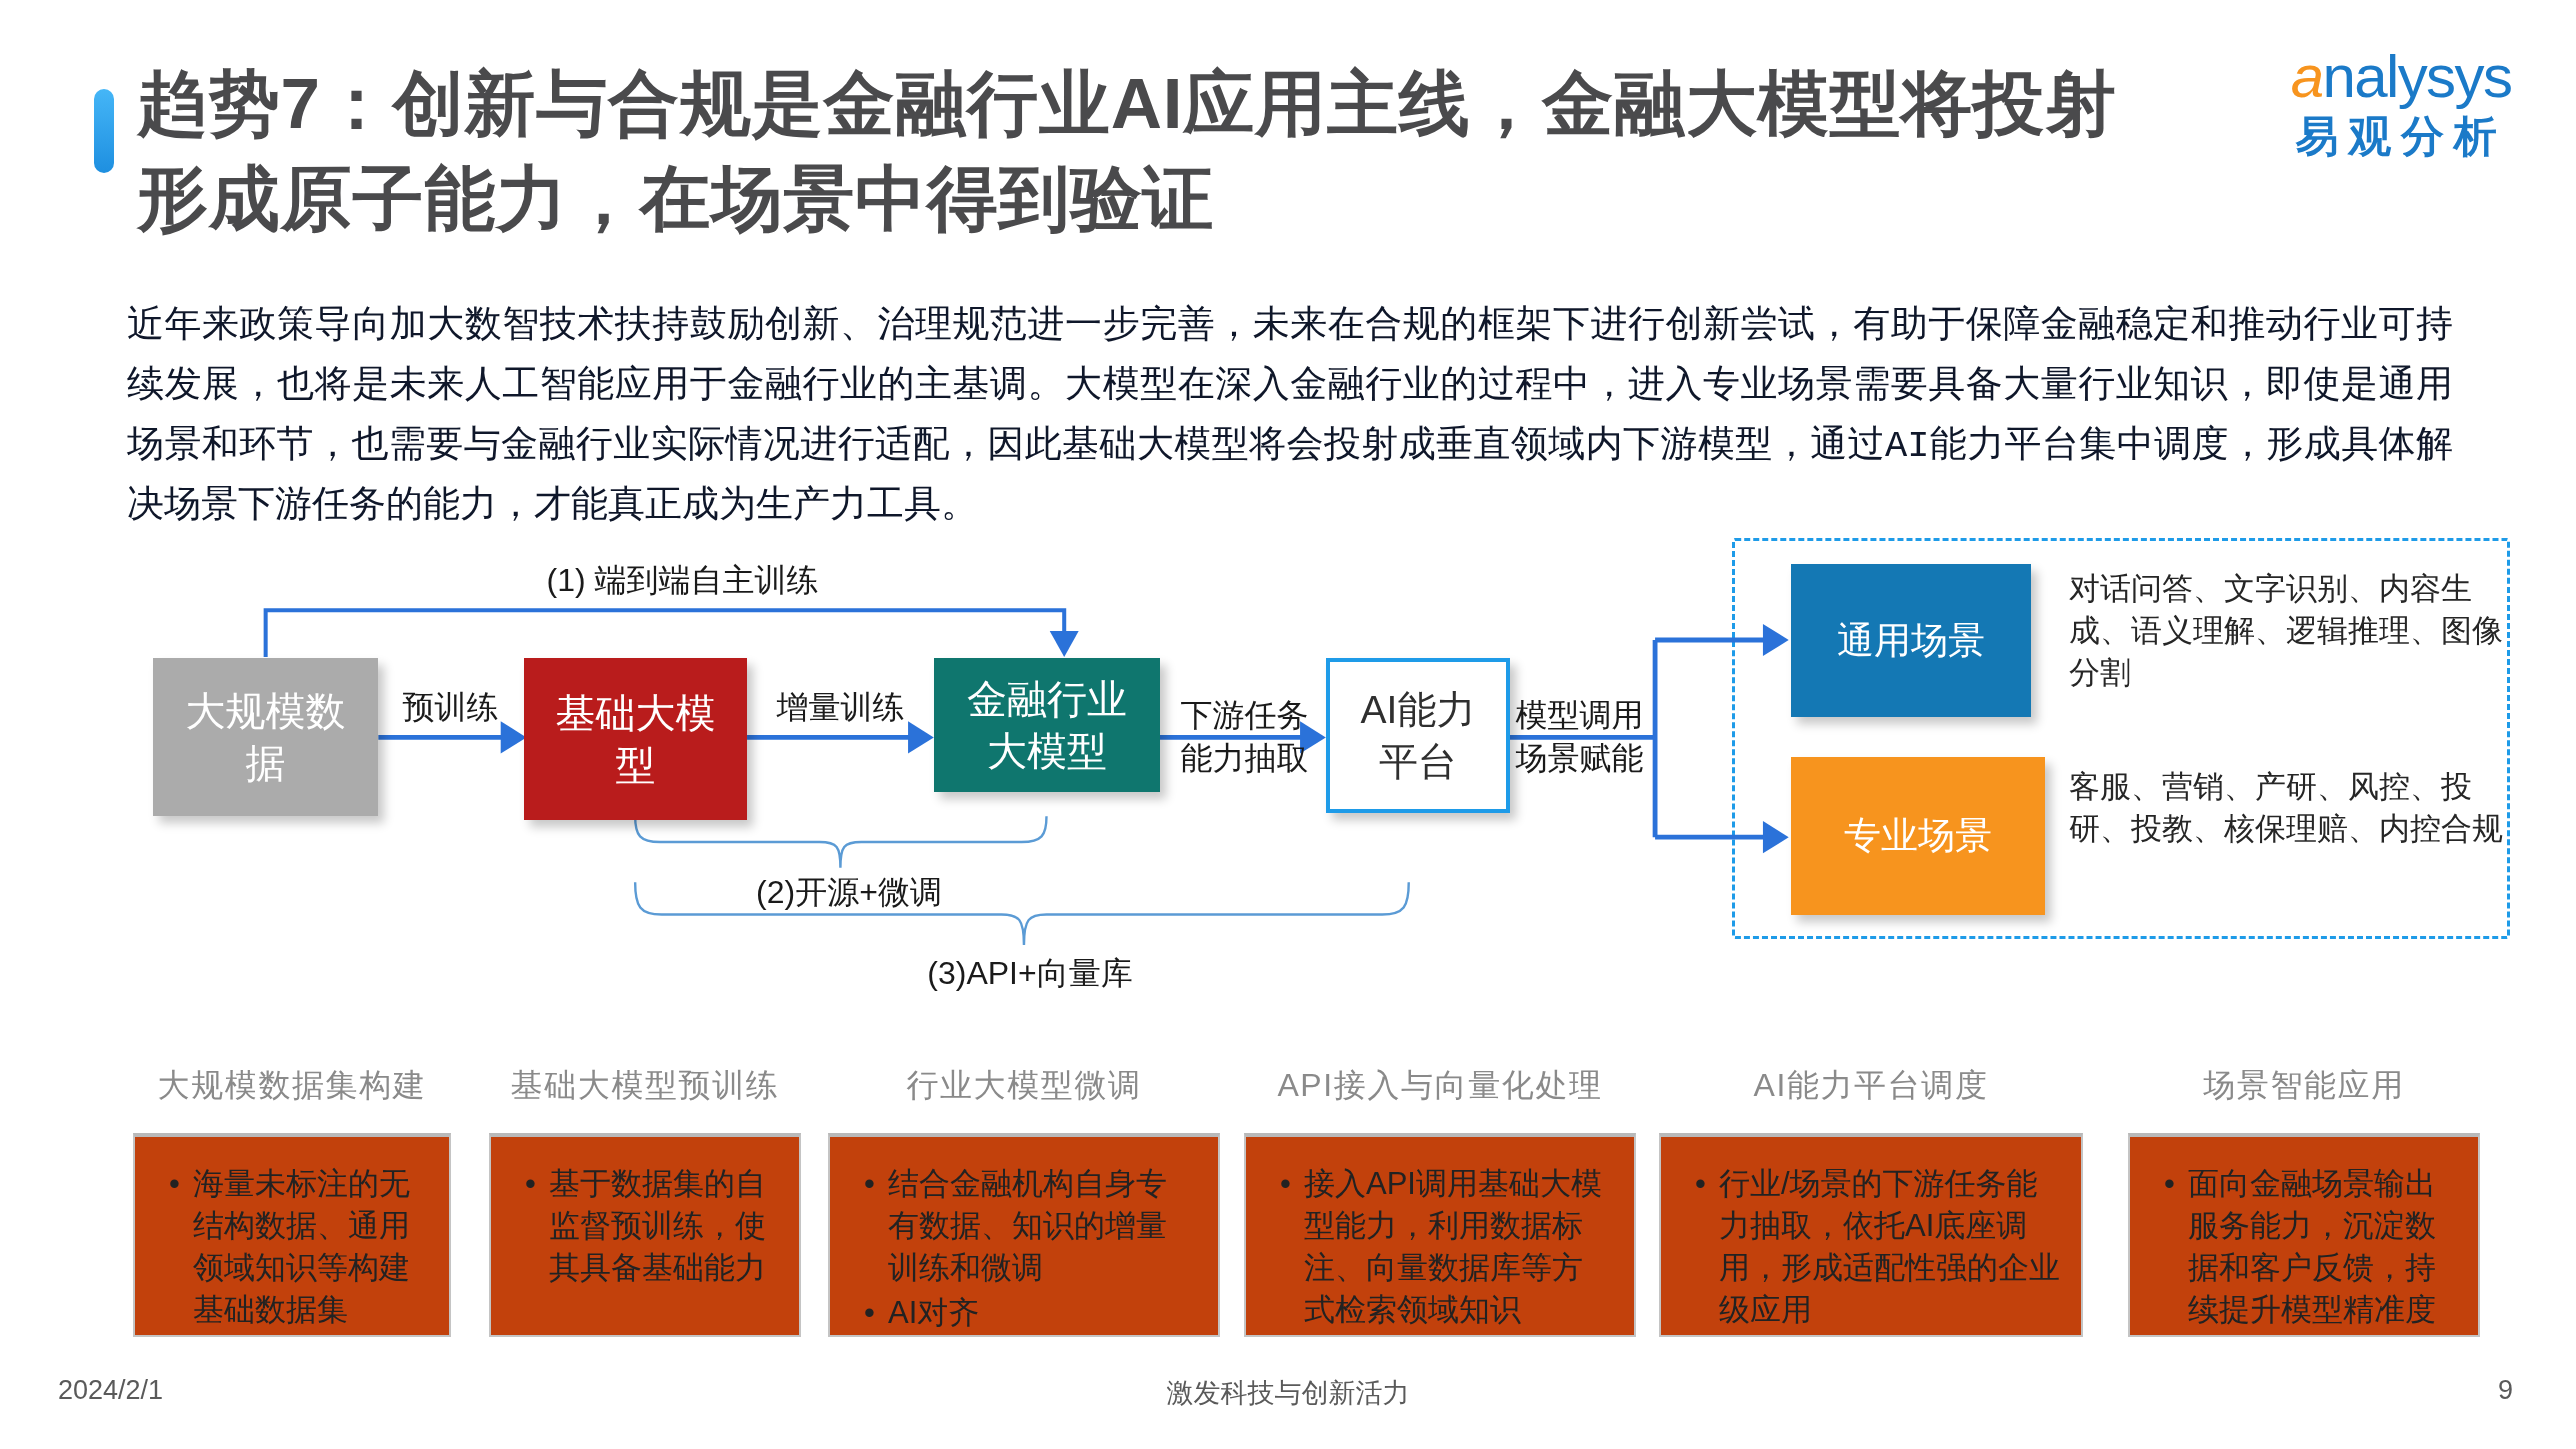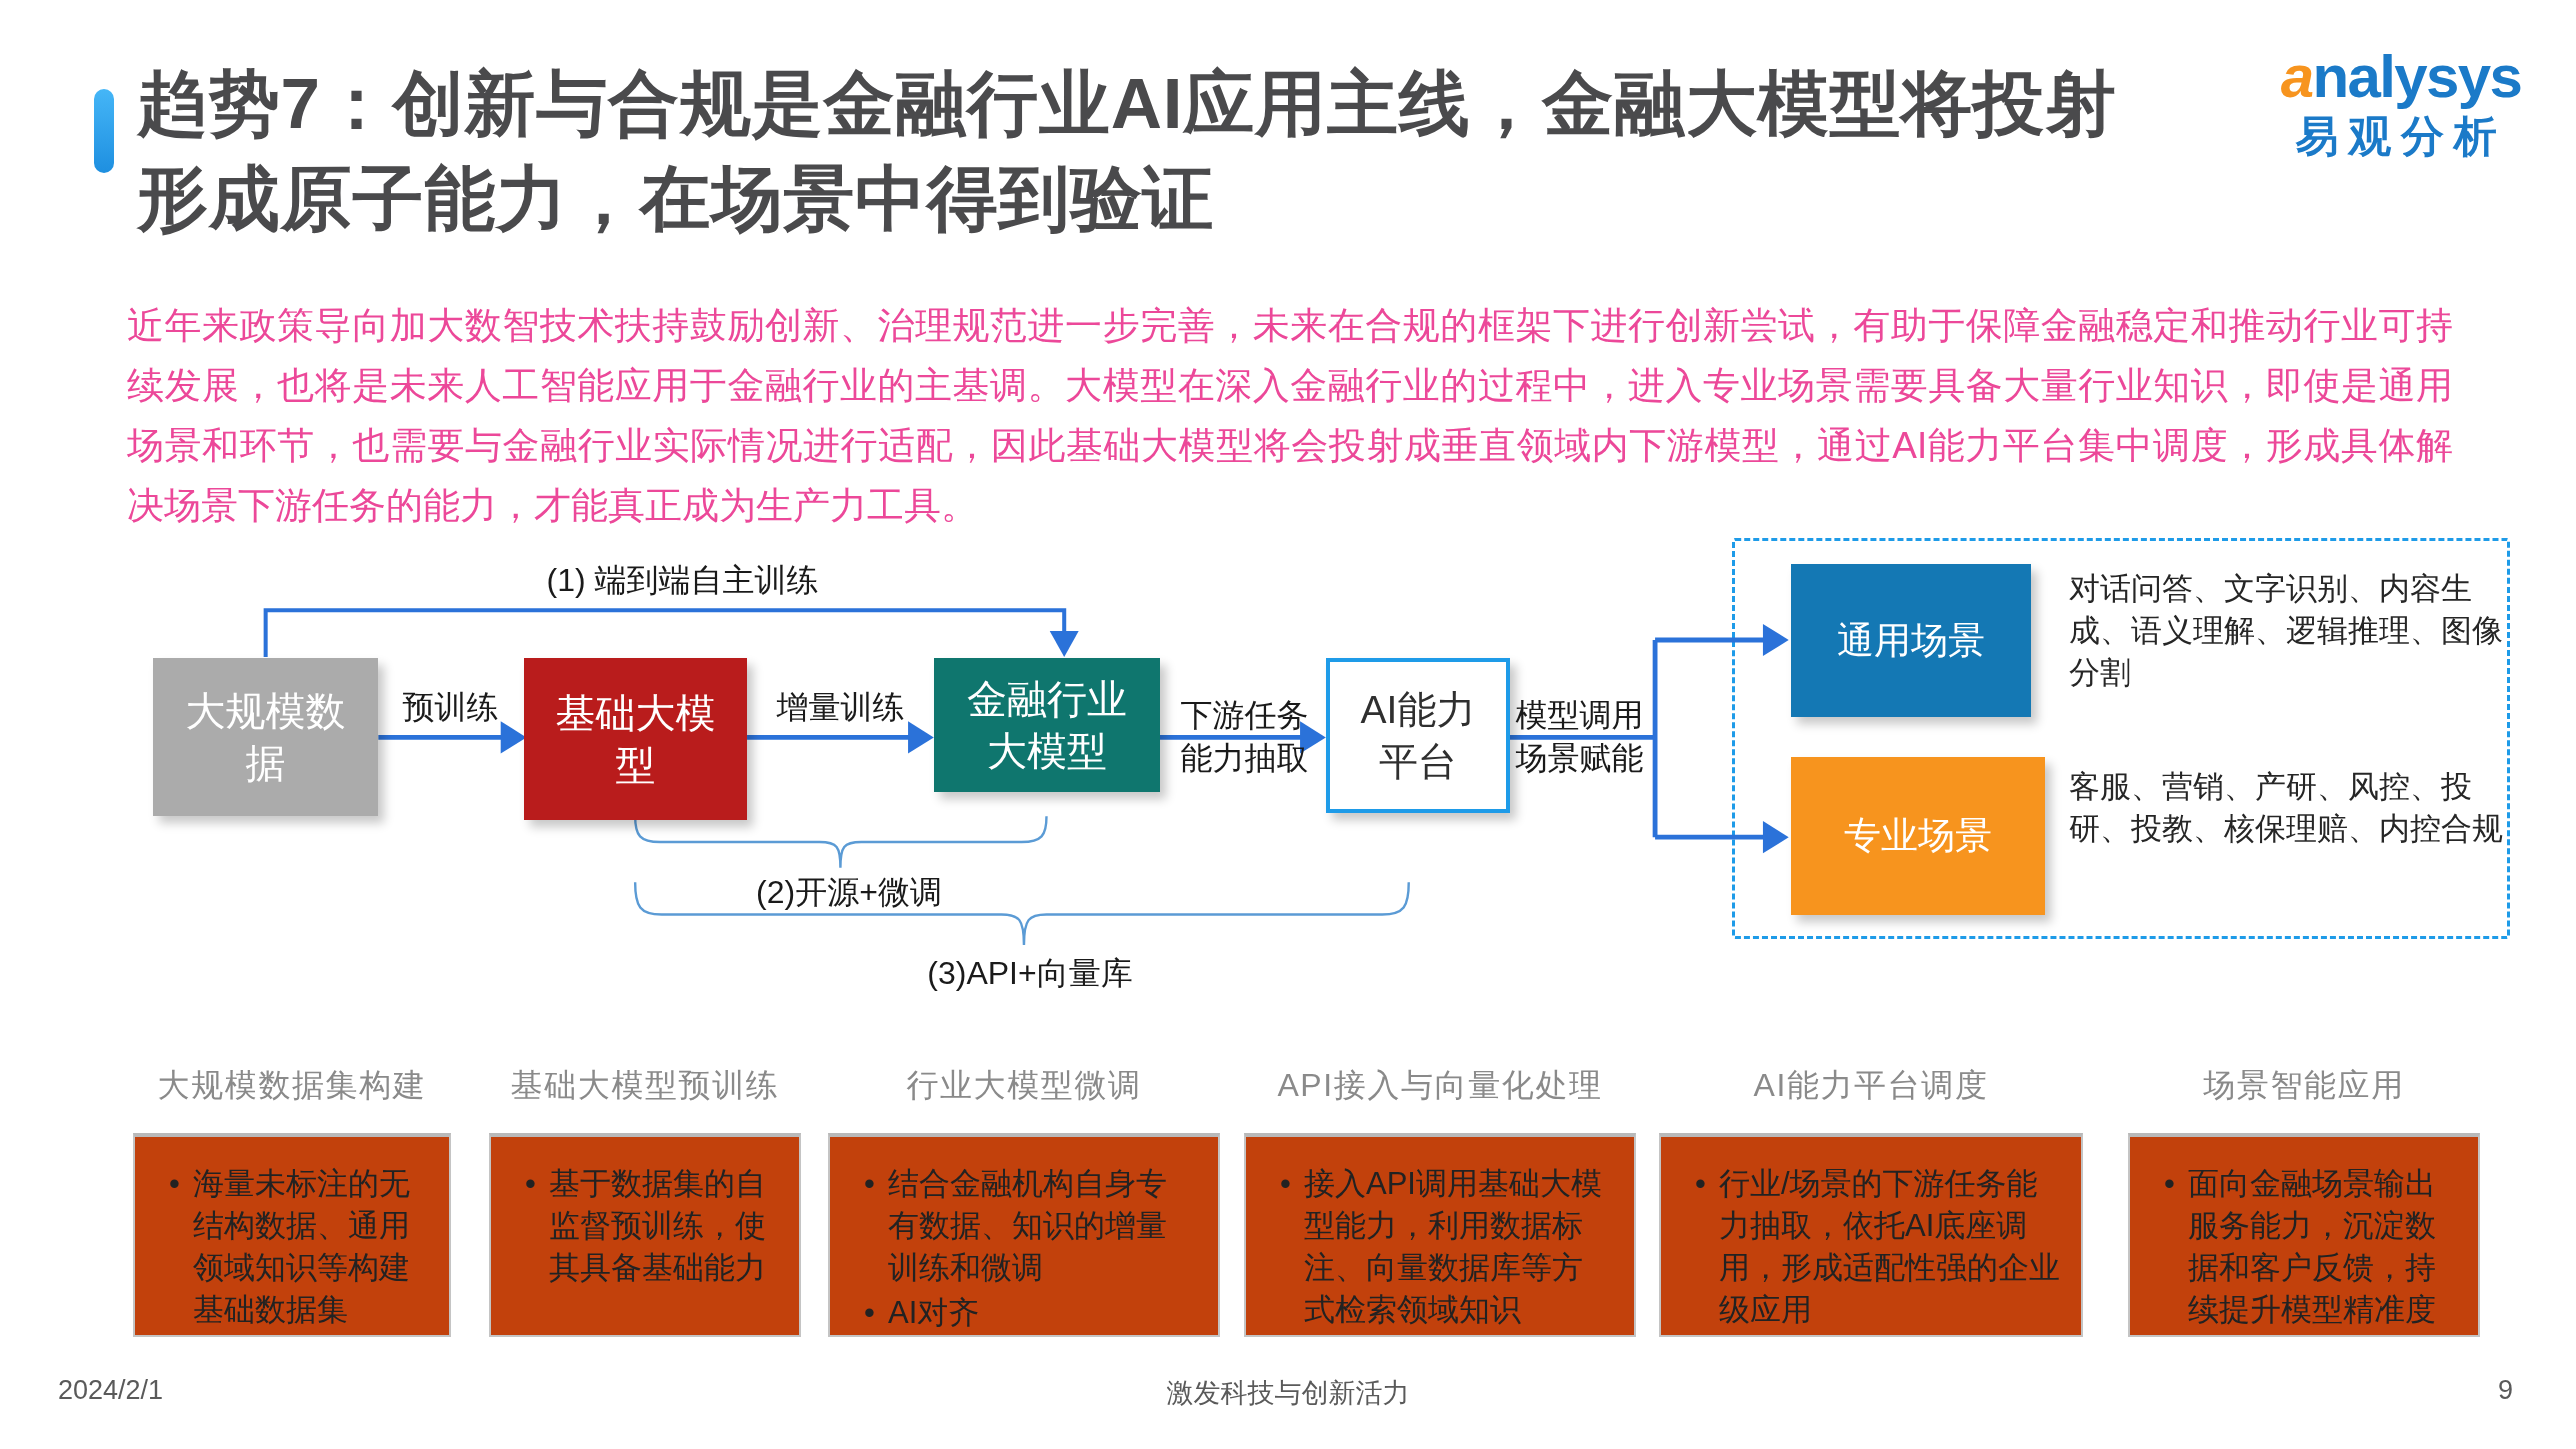--- a/index.html
+++ b/index.html
@@ -5,27 +5,27 @@
   html,body{margin:0;padding:0;background:#ffffff;}
   body{width:2576px;height:1449px;font-family:"Liberation Sans","DejaVu Sans",sans-serif;}
   .slide{position:relative;width:2576px;height:1449px;background:#ffffff;overflow:hidden;}
 
   
   .accent-bar{position:absolute;left:94px;top:89px;width:20px;height:84px;border-radius:10.5px;
     background:linear-gradient(180deg,#45b6f7,#1e8fe0);}
   .title{position:absolute;left:137px;top:56px;width:2125px;font-size:71px;font-weight:bold;
     color:#4a4a4c;line-height:95px;letter-spacing:0.8px;}
   .logo{position:absolute;left:2264px;top:47px;width:274px;text-align:center;line-height:1;}
-  .logo-word{font-size:60px;font-weight:bold;letter-spacing:-1.6px;color:#1b7ac8;}
+  .logo-word{font-size:60px;font-weight:normal;letter-spacing:-1.6px;color:#1b7ac8;}
   .logo-a{color:#f7941e;font-style:italic;}
   .logo-cn{margin-top:8px;font-size:43px;font-weight:bold;color:#1b7ac8;letter-spacing:9.7px;}
 
   
   .body-text{position:absolute;left:127px;top:296px;width:2326px;font-size:37px;line-height:60px;
-    color:#ec4899;text-align:justify;}
+    color:#0f172a;text-align:justify;font-family:Liberation Mono, monospace;}
 
   
   .node{position:absolute;display:flex;align-items:center;justify-content:center;text-align:center;
     color:#ffffff;font-size:40px;line-height:52px;white-space:pre-line;z-index:7;
     box-shadow:5.6px 7.2px 9.7px rgba(0,0,0,0.22);}
   .node-data{left:153px;top:658px;width:225px;height:158px;background:#ababab;}
   .node-foundation{left:524px;top:658px;width:223px;height:162px;background:#b91c1c;}
   .node-finance{left:934px;top:658px;width:226px;height:134px;background:#0f766e;}
   .node-platform{left:1326px;top:658px;width:184px;height:155px;background:#ffffff;
     border:4.8px solid #1e9be8;color:#2f2f2f;box-sizing:border-box;font-size:39px;}

